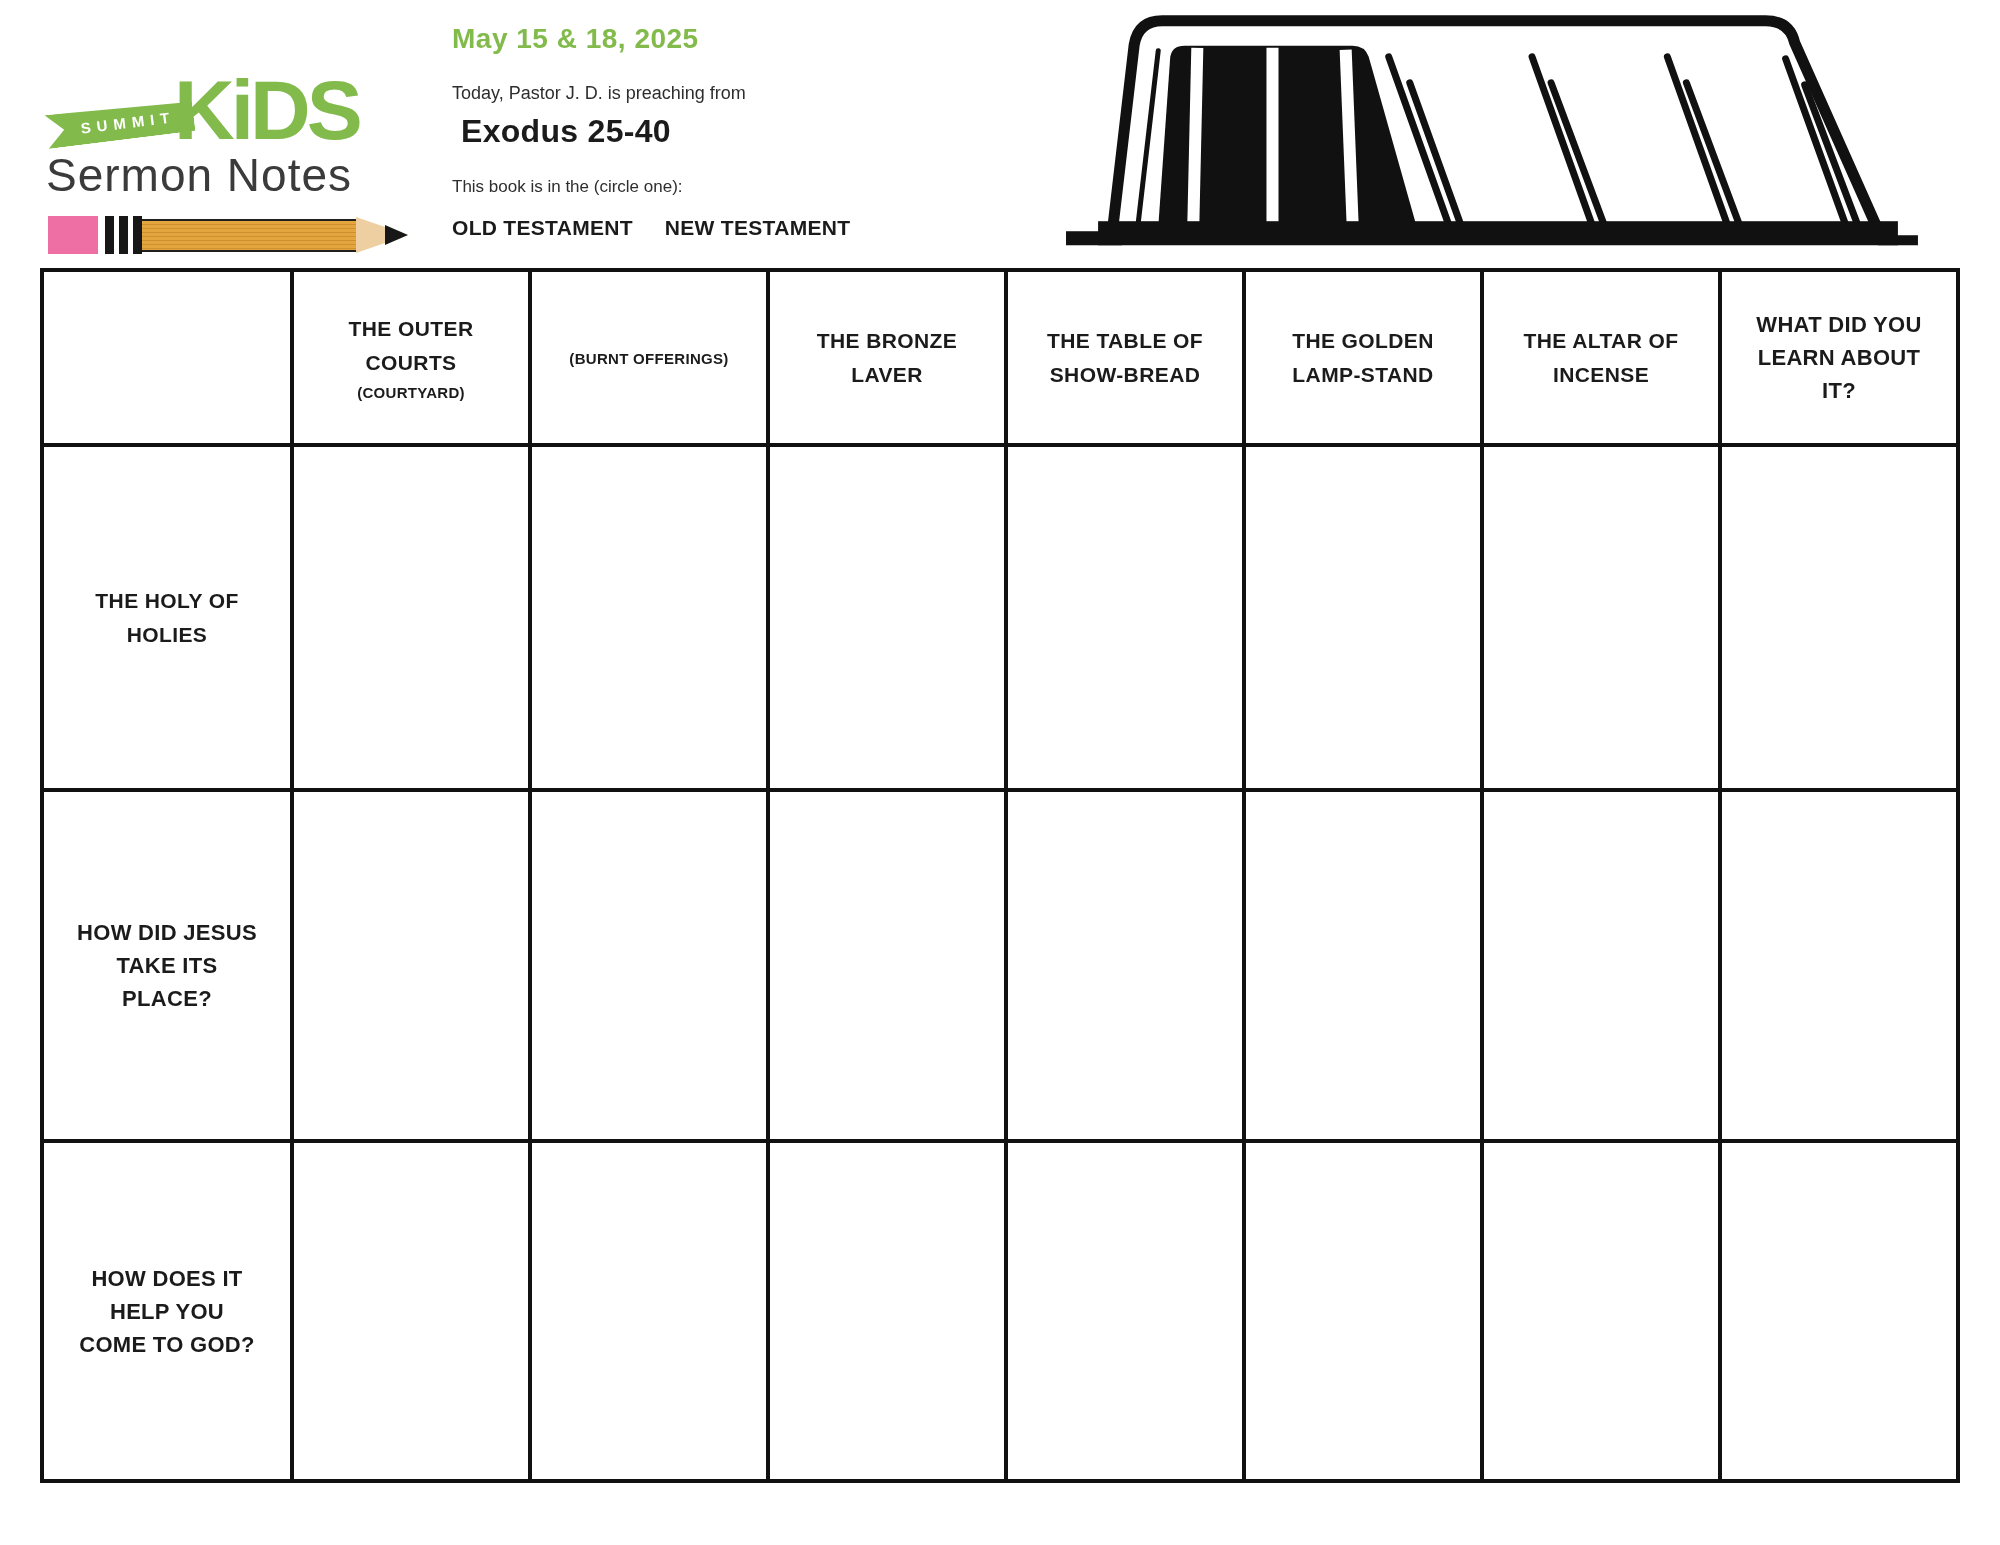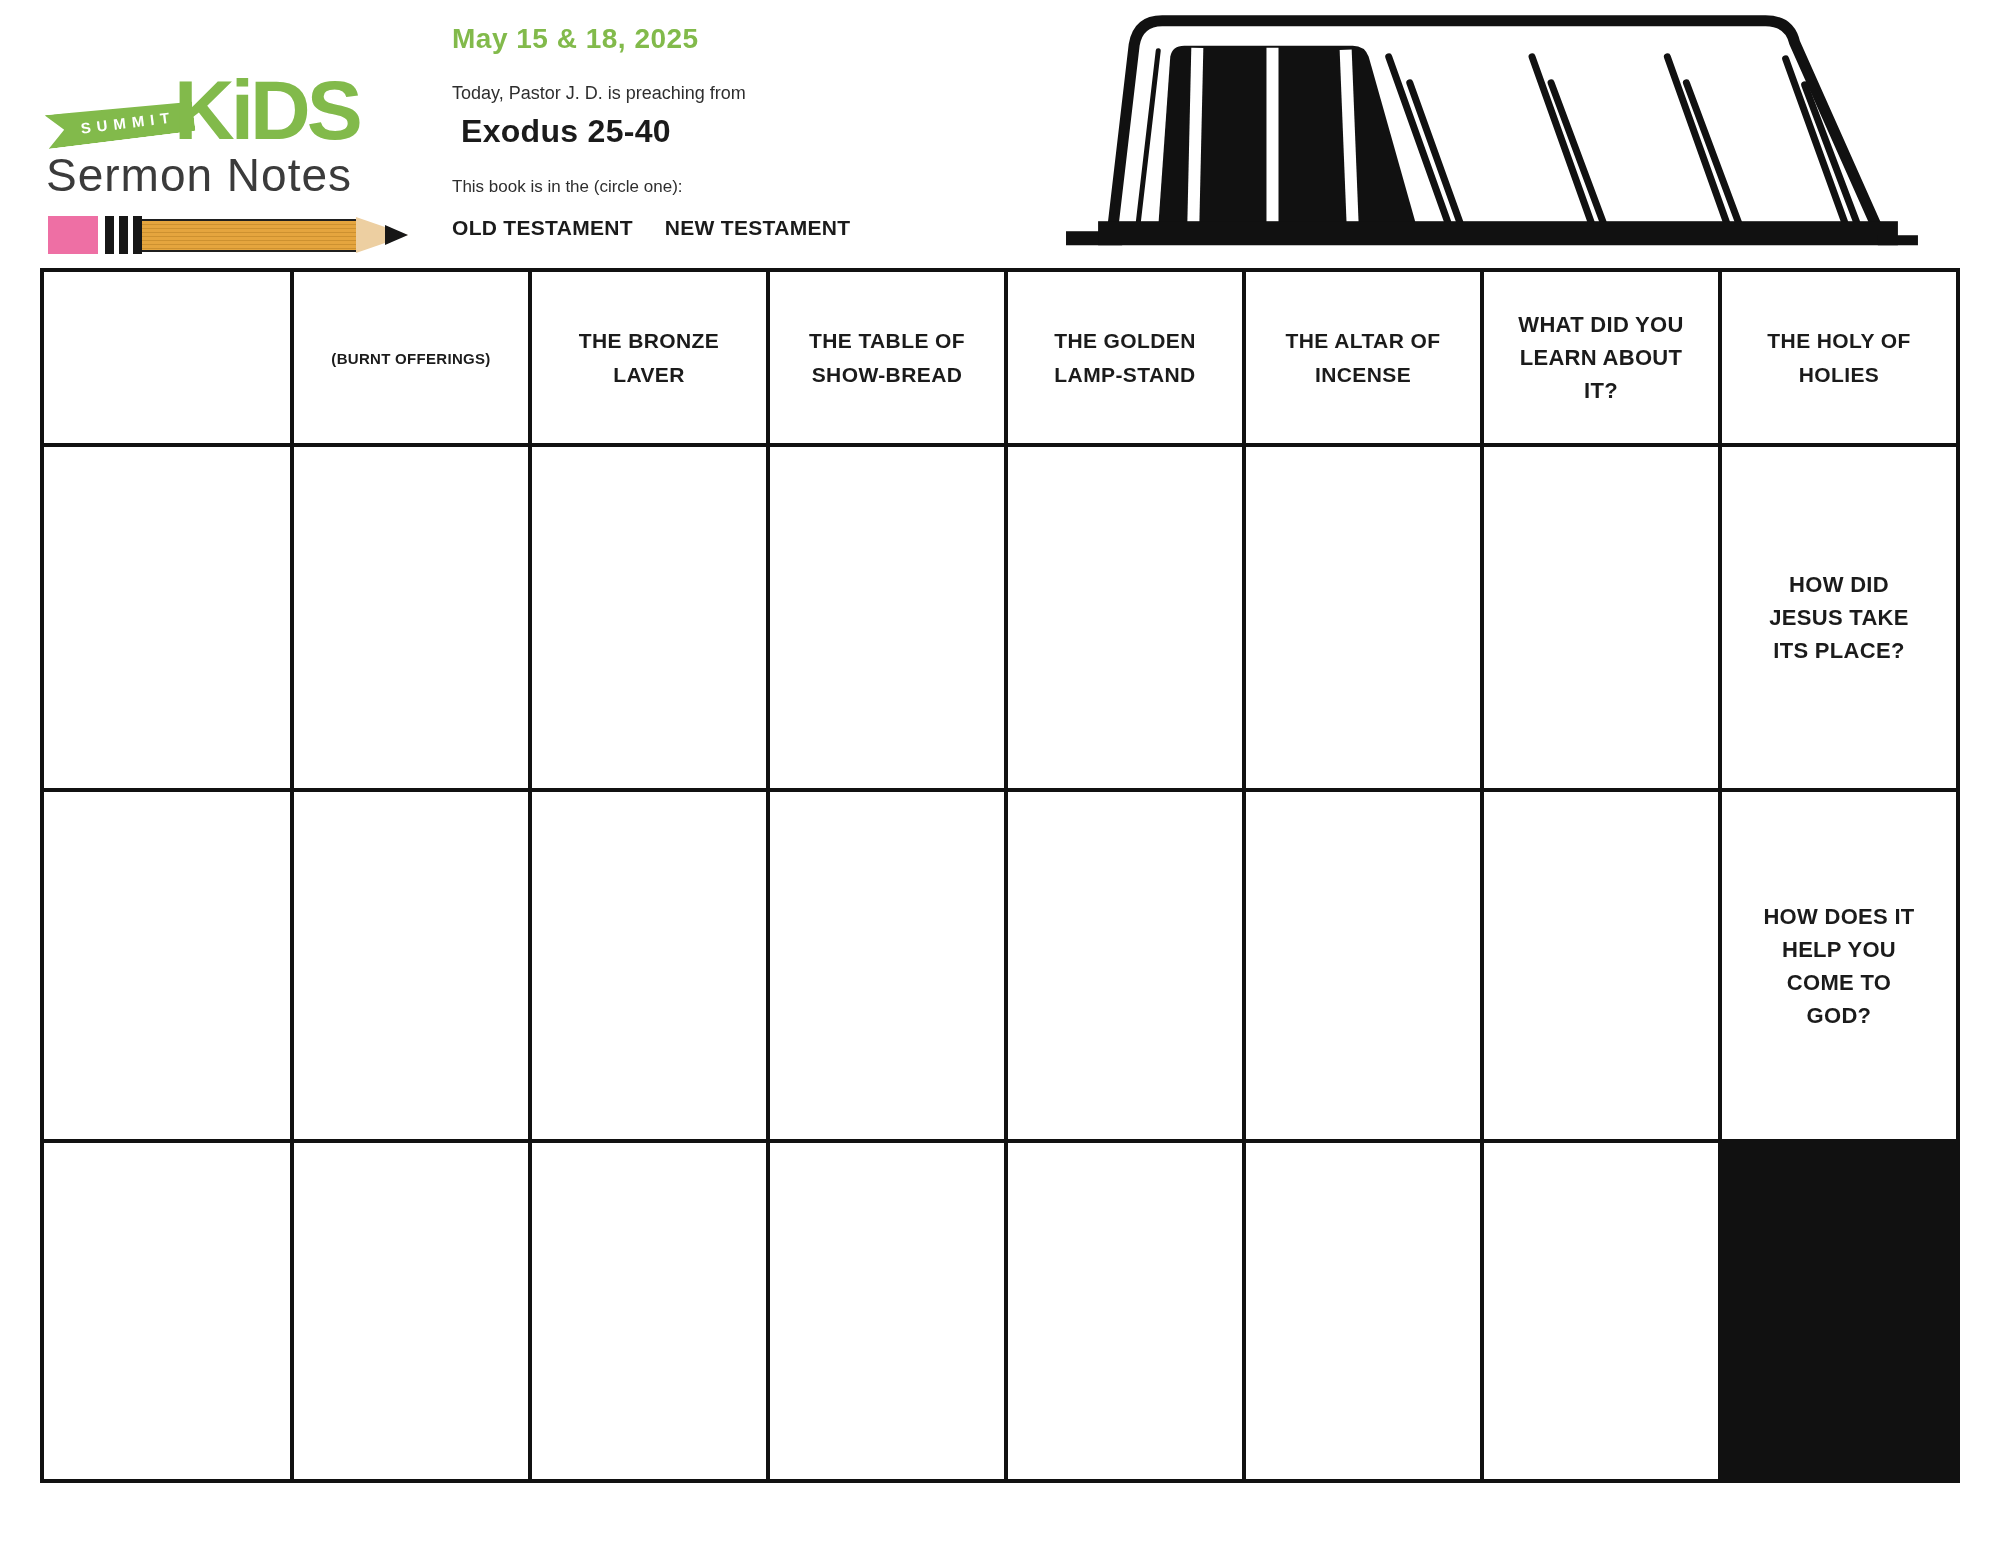--- a/index.html
+++ b/index.html
@@ -160,20 +160,24 @@
 
   <rect x="8" y="224" width="56" height="14" fill="#111111"></rect>
   <rect x="40" y="214" width="798" height="24" fill="#111111"></rect>
   <rect x="818" y="228" width="40" height="10" fill="#111111"></rect>
 </svg>
 
 <div class="sheet">
 
   <div class="cell head-cell"></div>
   <div class="cell head-cell">
+    <div class="head-title">THE OUTER COURTS</div>
+    <div class="head-sub">(COURTYARD)</div>
+  </div>
+  <div class="cell head-cell">
     <div class="head-sub">(BURNT OFFERINGS)</div>
   </div>
   <div class="cell head-cell">
     <div class="head-title">THE BRONZE LAVER</div>
 
   </div>
   <div class="cell head-cell">
     <div class="head-title">THE TABLE OF SHOW-BREAD</div>
 
   </div>

